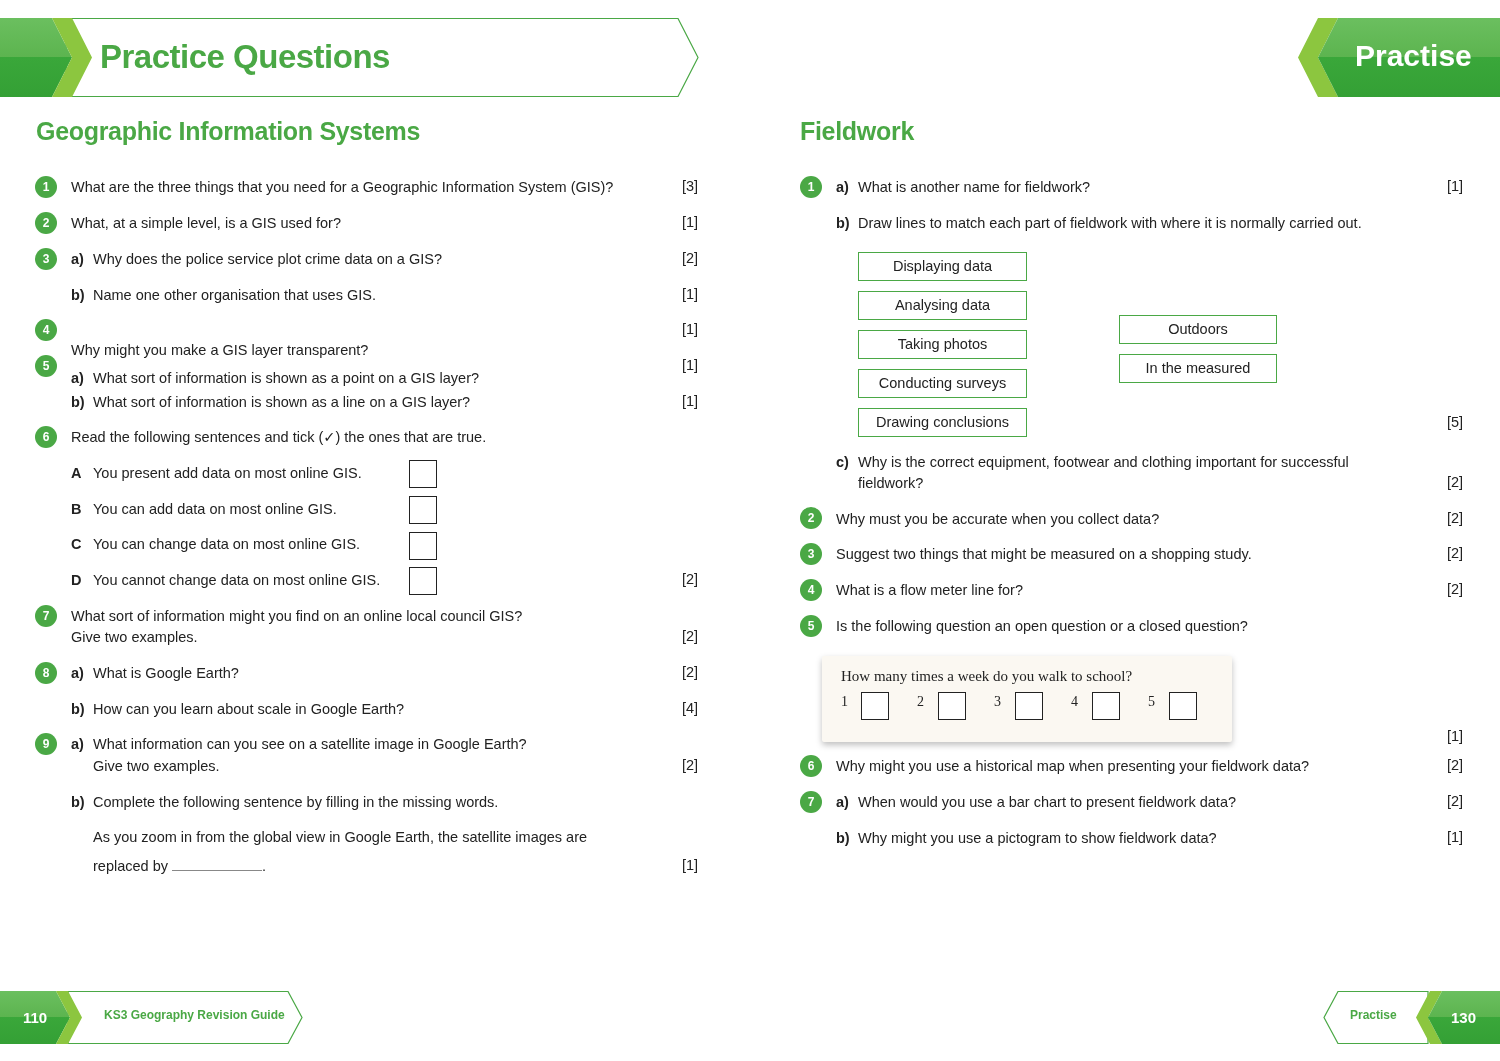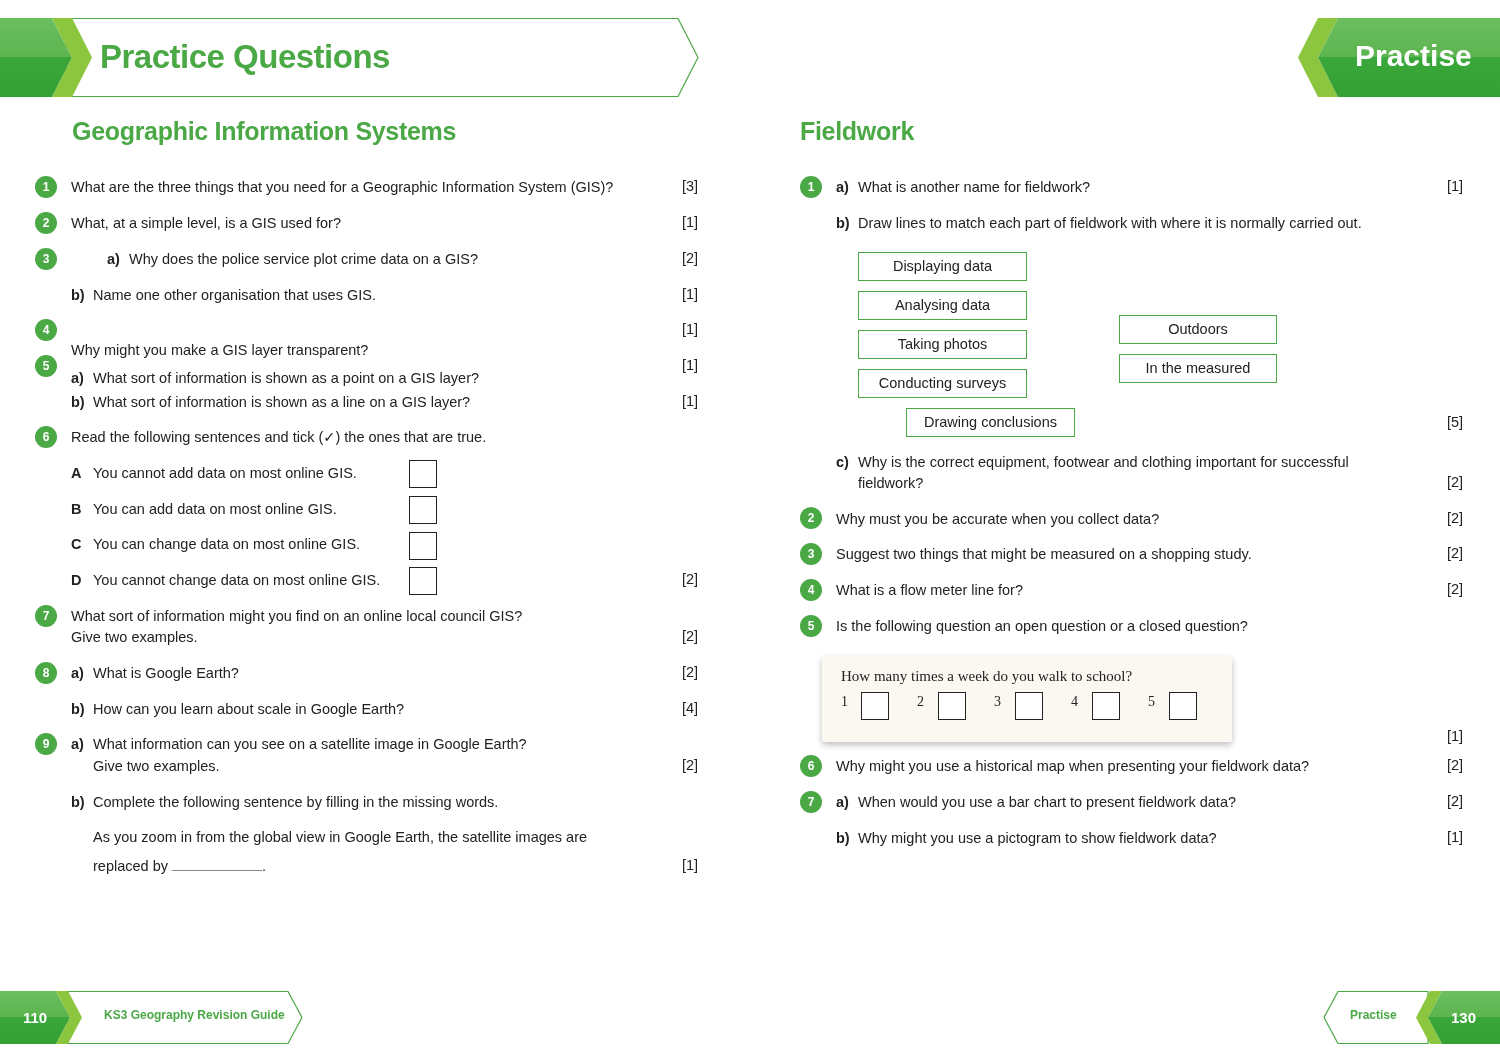--- a/index.html
+++ b/index.html
@@ -10,21 +10,21 @@
   .hdr-left { position: absolute; left: 0; top: 18px; width: 700px; height: 79px; }
   .hdr-left svg { position: absolute; left: 0; top: 0; }
   .hdr-left-title { position: absolute; left: 100px; top: 20px; font-size: 33px; font-weight: bold; color: #4aa845; letter-spacing: -0.5px; }
 
   .hdr-right { position: absolute; right: 0; top: 18px; width: 202px; height: 79px; }
   .hdr-right svg { position: absolute; left: 0; top: 0; }
   .hdr-right-title { position: absolute; left: 57px; top: 21px; font-size: 30px; font-weight: bold; color: #ffffff; }
 
   
   .section-title { position: absolute; font-size: 25px; font-weight: bold; color: #4aa845; letter-spacing: -0.3px; }
-  .st-left { left: 36px; top: 117px; margin-left: 36px; }
+  .st-left { left: 36px; top: 117px; }
   .st-right { left: 800px; top: 117px; }
 
   
   .q { position: absolute; font-size: 14.5px; line-height: 21px; color: #222; }
   .qnum { position: absolute; width: 22px; height: 22px; border-radius: 50%; background: #4aa845; color: #fff; font-size: 12px; font-weight: bold; text-align: center; line-height: 22px; }
   .sub { font-weight: bold; display: inline-block; width: 22px; }
   .mark { position: absolute; font-size: 14.5px; color: #222; }
   .left-mark { left: 682px; }
   .right-mark { left: 1447px; }
 
@@ -94,21 +94,21 @@
 
 <div class="qnum" style="left:35px;top:176px;">1</div>
 <div class="q" style="left:71px;top:177px;">What are the three things that you need for a Geographic Information System (GIS)?</div>
 <div class="mark left-mark" style="top:178px;">[3]</div>
 
 <div class="qnum" style="left:35px;top:212px;">2</div>
 <div class="q" style="left:71px;top:213px;">What, at a simple level, is a GIS used for?</div>
 <div class="mark left-mark" style="top:214px;">[1]</div>
 
 <div class="qnum" style="left:35px;top:248px;">3</div>
-<div class="q" style="left:71px;top:249px;margin-left:36px;">
+<div class="q" style="left:71px;top:249px;">
   <span class="sub">a)</span><span>Why does the police service plot crime data on a GIS?</span>
 </div>
 <div class="mark left-mark" style="top:250px;">[2]</div>
 <div class="q" style="left:71px;top:285px;">
   <span class="sub">b)</span><span>Name one other organisation that uses GIS.</span>
 </div>
 <div class="mark left-mark" style="top:286px;">[1]</div>
 
 <div class="qnum" style="left:35px;top:319px;">4</div>
 <div class="q" style="left:71px;top:320px;margin-top:20px;">Why might you make a GIS layer transparent?</div>
@@ -121,21 +121,21 @@
 <div class="mark left-mark" style="top:357px;">[1]</div>
 <div class="q" style="left:71px;top:392px;">
   <span class="sub">b)</span><span>What sort of information is shown as a line on a GIS layer?</span>
 </div>
 <div class="mark left-mark" style="top:393px;">[1]</div>
 
 <div class="qnum" style="left:35px;top:426px;">6</div>
 <div class="q" style="left:71px;top:427px;">Read the following sentences and tick (✓) the ones that are true.</div>
 
 <div class="q" style="left:71px;top:463px;">
-  <span class="letter">A</span><span>You cannot add data on most online GIS.</span>
+  <span class="letter">A</span><span>You present add data on most online GIS.</span>
 </div>
 <div class="tickbox" style="left:409px;top:460px;"></div>
 
 <div class="q" style="left:71px;top:499px;">
   <span class="letter">B</span><span>You can add data on most online GIS.</span>
 </div>
 <div class="tickbox" style="left:409px;top:496px;"></div>
 
 <div class="q" style="left:71px;top:534px;">
   <span class="letter">C</span><span>You can change data on most online GIS.</span>
@@ -187,21 +187,21 @@
 <div class="mark right-mark" style="top:178px;">[1]</div>
 
 <div class="q" style="left:836px;top:213px;">
   <span class="sub">b)</span><span>Draw lines to match each part of fieldwork with where it is normally carried out.</span>
 </div>
 
 <div class="match-box mb-left" style="top:252px;">Displaying data</div>
 <div class="match-box mb-left" style="top:291px;">Analysing data</div>
 <div class="match-box mb-left" style="top:330px;">Taking photos</div>
 <div class="match-box mb-left" style="top:369px;">Conducting surveys</div>
-<div class="match-box mb-left" style="top:408px;margin-left:48px;">Drawing conclusions</div>
+<div class="match-box mb-left" style="top:408px;">Drawing conclusions</div>
 
 <div class="match-box mb-right" style="top:315px;">Outdoors</div>
 <div class="match-box mb-right" style="top:354px;">In the measured</div>
 <div class="mark right-mark" style="top:414px;">[5]</div>
 
 <div class="q" style="left:836px;top:452px;">
   <span class="sub">c)</span><span>Why is the correct equipment, footwear and clothing important for successful</span>
 </div>
 <div class="q" style="left:858px;top:473px;">fieldwork?</div>
 <div class="mark right-mark" style="top:474px;">[2]</div>

